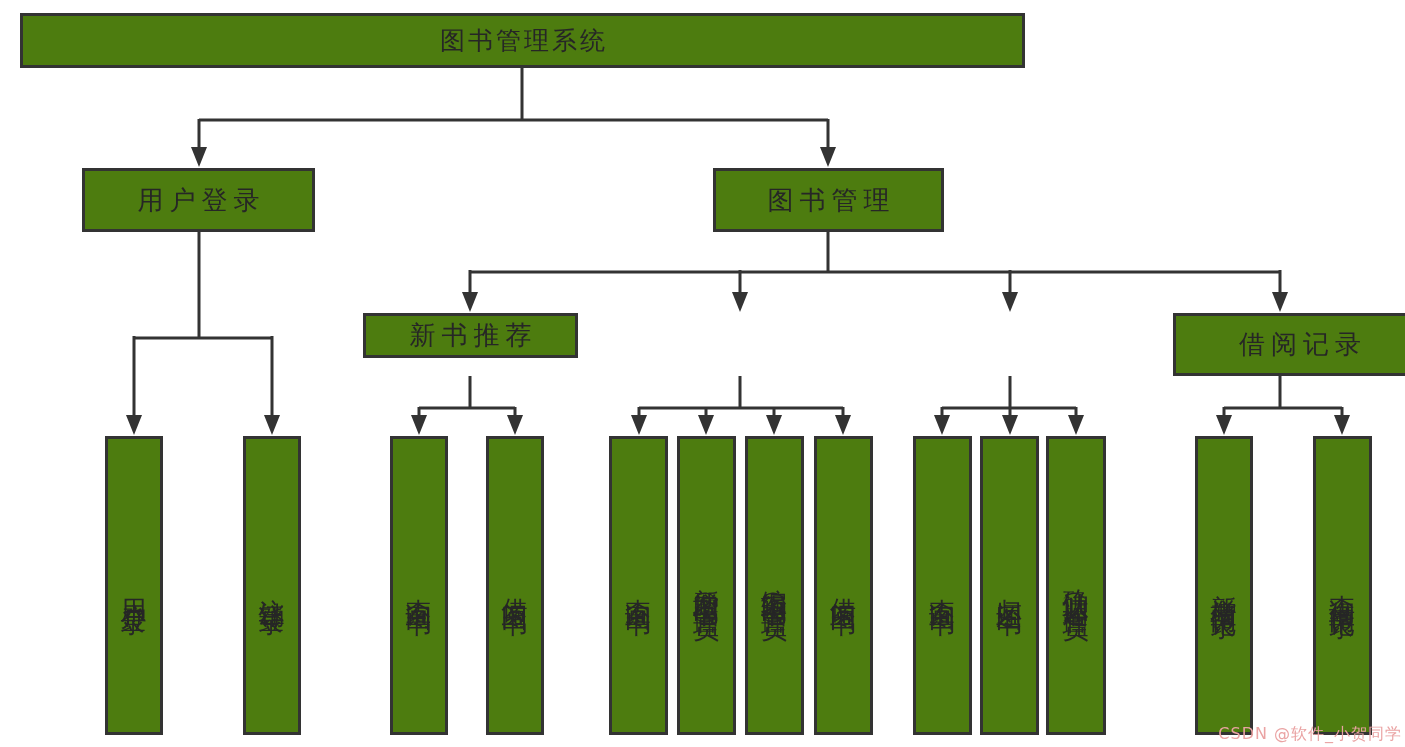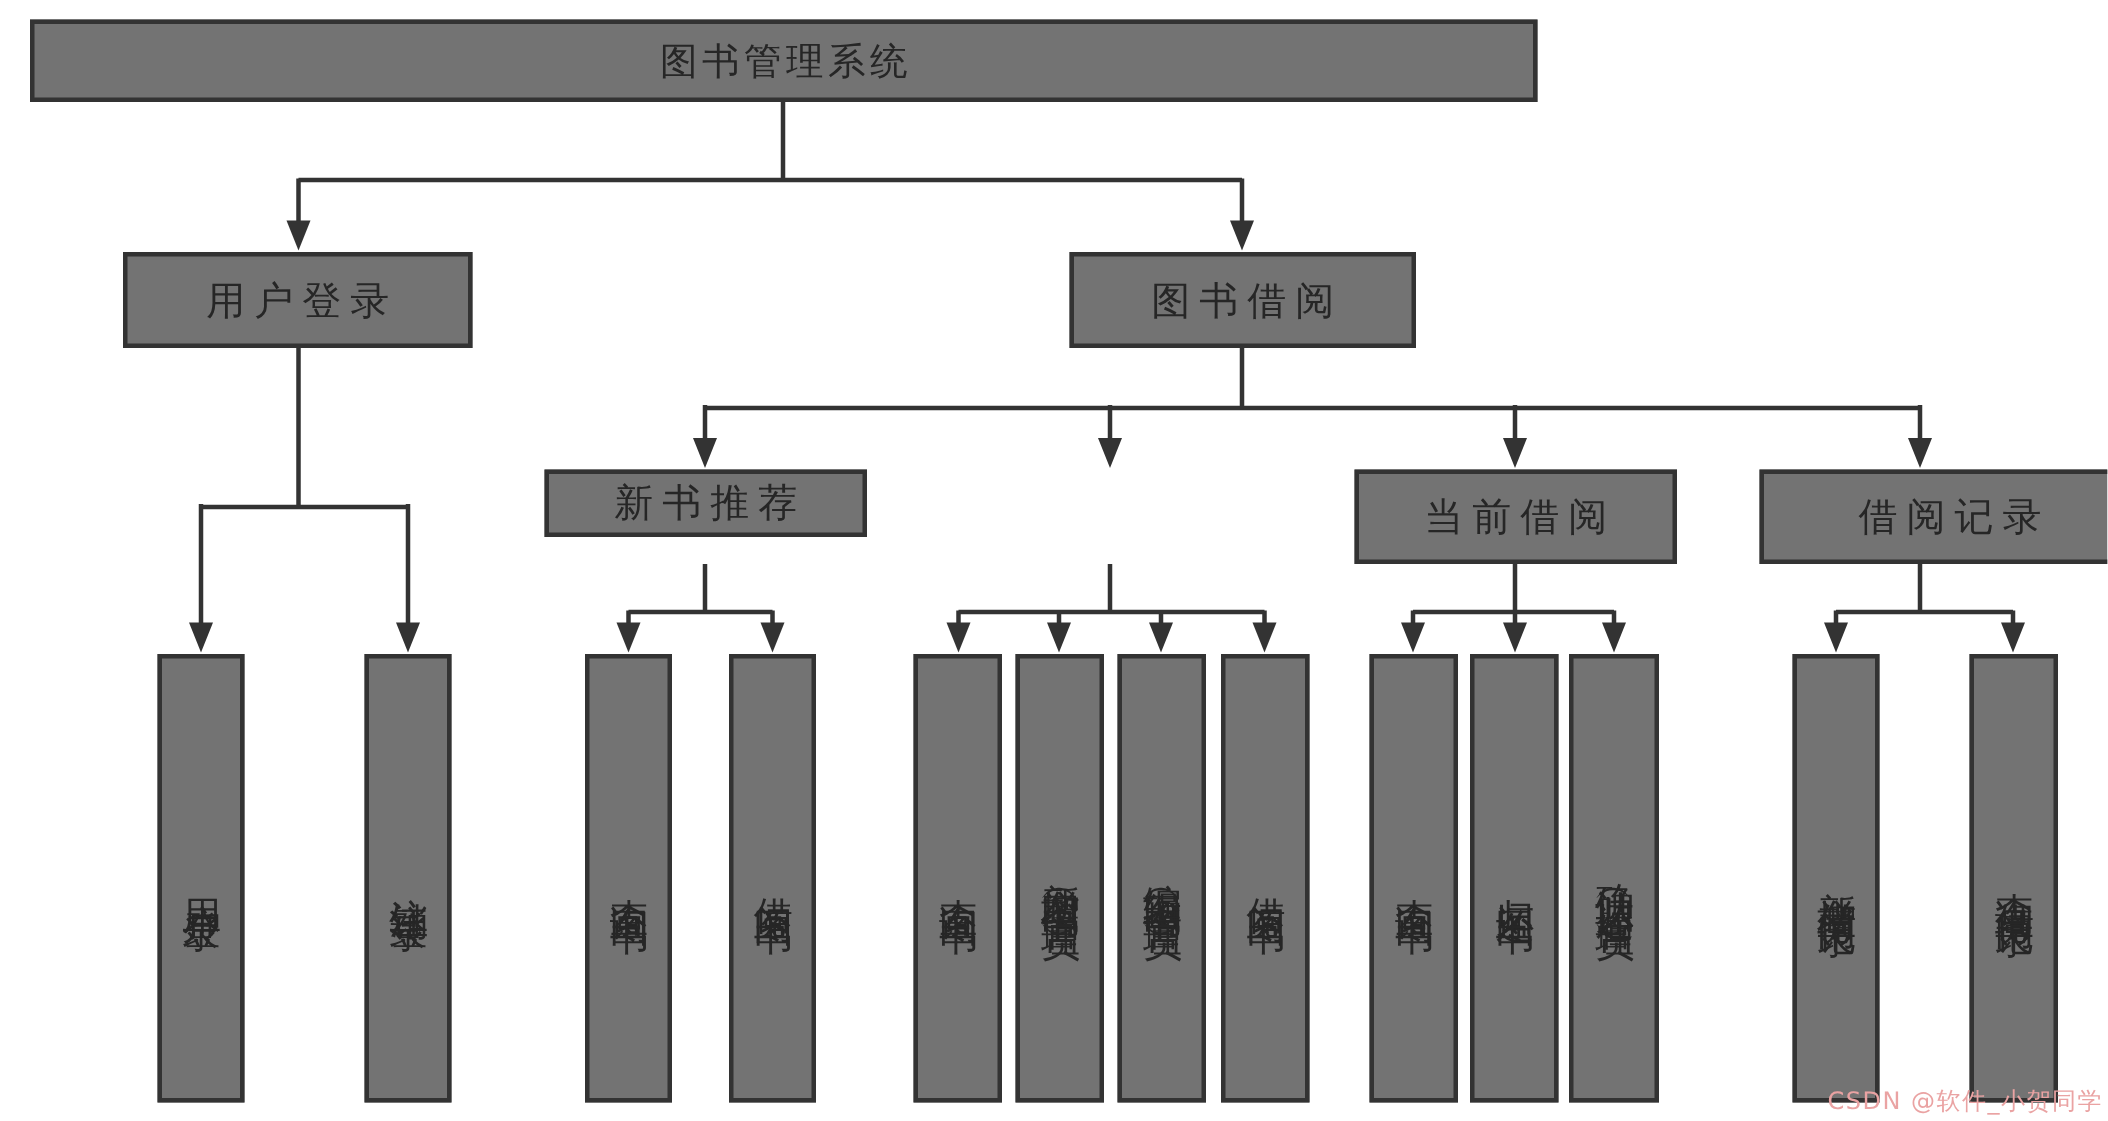--- a/index.html
+++ b/index.html
@@ -17,21 +17,21 @@
     font-family:"DejaVu Sans",sans-serif;
     overflow:hidden;
   }
   .wires{position:absolute;left:0;top:0;width:1405px;height:747px;}
   .wires path{stroke:var(--line);stroke-width:3;fill:none;}
   .wires polygon{fill:var(--line);stroke:none;}
   .node{
     position:absolute;
     box-sizing:border-box;
     border:3px solid var(--border);
-    background:#737373;
+    background:#4d7c0f;
     display:flex;align-items:center;justify-content:center;
     color:var(--text);
     white-space:nowrap;
   }
   .hnode{font-size:26px;letter-spacing:6px;text-indent:6px;}
   .root{font-size:25px;letter-spacing:3px;text-indent:3px;}
   .vnode{
     top:436px;height:299px;width:58px;
     writing-mode:vertical-lr;
     font-size:26px;letter-spacing:4px;
@@ -78,24 +78,23 @@
     <polygon points="934,415 950,415 942,435"></polygon>
     <polygon points="1002,415 1018,415 1010,435"></polygon>
     <polygon points="1068,415 1084,415 1076,435"></polygon>
     <polygon points="1216,415 1232,415 1224,435"></polygon>
     <polygon points="1334,415 1350,415 1342,435"></polygon>
   </svg>
 
   <div class="node hnode root" style="left:20px;top:13px;width:1005px;height:55px">图书管理系统</div>
 
   <div class="node hnode" style="left:82px;top:168px;width:233px;height:64px">用户登录</div>
-  <div class="node hnode" style="left:713px;top:168px;width:231px;height:64px">图书借阅</div>
+  <div class="node hnode" style="left:713px;top:168px;width:231px;height:64px">图书管理</div>
 
   <div class="node hnode" style="left:363px;top:313px;width:215px;height:45px">新书推荐</div>
-  <div class="node hnode" style="left:903px;top:313px;width:215px;height:63px">当前借阅</div>
   <div class="node hnode" style="left:1173px;top:313px;width:254px;height:63px">借阅记录</div>
 
   <div class="node vnode" style="left:105px">用户登录</div>
   <div class="node vnode" style="left:243px">注销登录</div>
 
   <div class="node vnode" style="left:390px">查询图书</div>
   <div class="node vnode" style="left:486px">借阅图书</div>
 
   <div class="node vnode" style="left:609px;width:59px">查询图书</div>
   <div class="node vnode" style="left:677px;width:59px">新增图书（管理员）</div>

